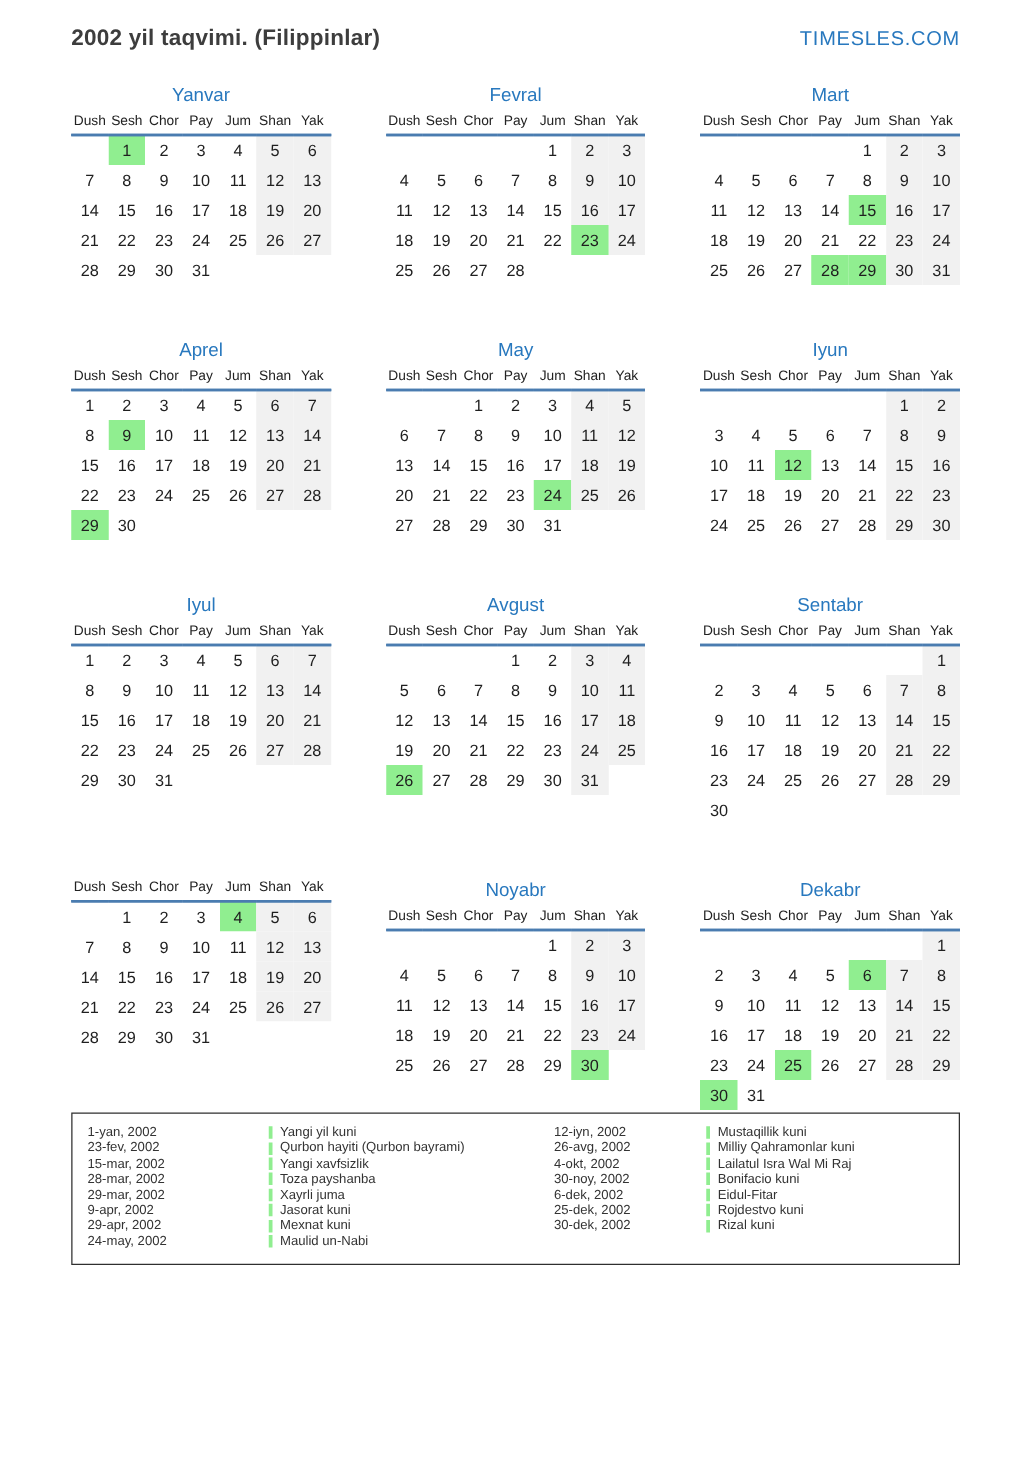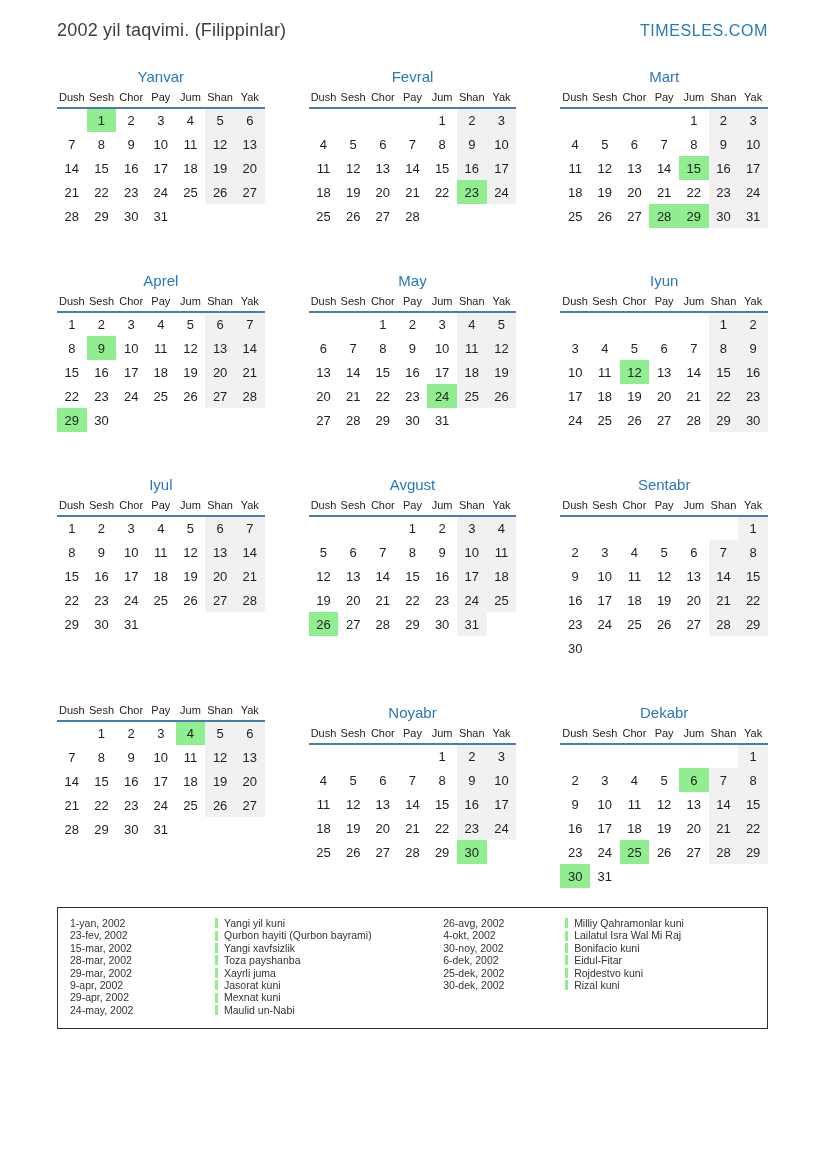--- a/index.html
+++ b/index.html
@@ -13,21 +13,21 @@
   html,body{margin:0;padding:0;background:#ffffff;}
   body{
     width:827px;height:1169px;
     font-family:"Liberation Sans","DejaVu Sans",sans-serif;
     color:var(--text-dark);
   }
   .page{padding:20px 59px 0 57px;}
 
   .page-header{display:flex;justify-content:space-between;align-items:baseline;}
   .page-title{
-    font-size:18px;font-weight:400;color:#3d3d3d;
+    font-size:18px;font-weight:700;color:#3d3d3d;
     margin:0;letter-spacing:0.2px;
   }
   .brand-link{
     font-size:16px;color:var(--accent-blue);text-decoration:none;
     letter-spacing:0.6px;font-weight:400;
   }
 
   .months-grid{
     margin-top:27px;
     display:grid;
@@ -56,21 +56,21 @@
   }
   .month td{
     height:24px;padding:0;
     text-align:center;vertical-align:middle;
     font-size:13px;color:#1f1f1f;
   }
   .month td.weekend{background:var(--weekend-gray);}
   .month td.holiday{background:var(--holiday-green);}
 
   .legend{
-    margin-top:19px;
+    margin-top:2px;
     border:1.5px solid #2f2f2f;
     padding:9px 6px 12px 12px;
     display:flex;
   }
   .legend-col{flex:0 0 54%;}
   .legend-col:last-child{flex:0 0 46%;}
   .legend-item{
     display:flex;align-items:center;
     font-size:10.5px;line-height:12.4px;color:#333333;
   }
@@ -906,20 +906,25 @@
           <span class="legend-label">Mexnat kuni</span>
         </div>
         <div class="legend-item">
           <span class="legend-date">24-may, 2002</span>
           <span class="legend-bar"></span>
           <span class="legend-label">Maulid un-Nabi</span>
         </div>
       </div>
       <div class="legend-col">
         <div class="legend-item">
+          <span class="legend-date">12-iyn, 2002</span>
+          <span class="legend-bar"></span>
+          <span class="legend-label">Mustaqillik kuni</span>
+        </div>
+        <div class="legend-item">
           <span class="legend-date">26-avg, 2002</span>
           <span class="legend-bar"></span>
           <span class="legend-label">Milliy Qahramonlar kuni</span>
         </div>
         <div class="legend-item">
           <span class="legend-date">4-okt, 2002</span>
           <span class="legend-bar"></span>
           <span class="legend-label">Lailatul Isra Wal Mi Raj</span>
         </div>
         <div class="legend-item">

